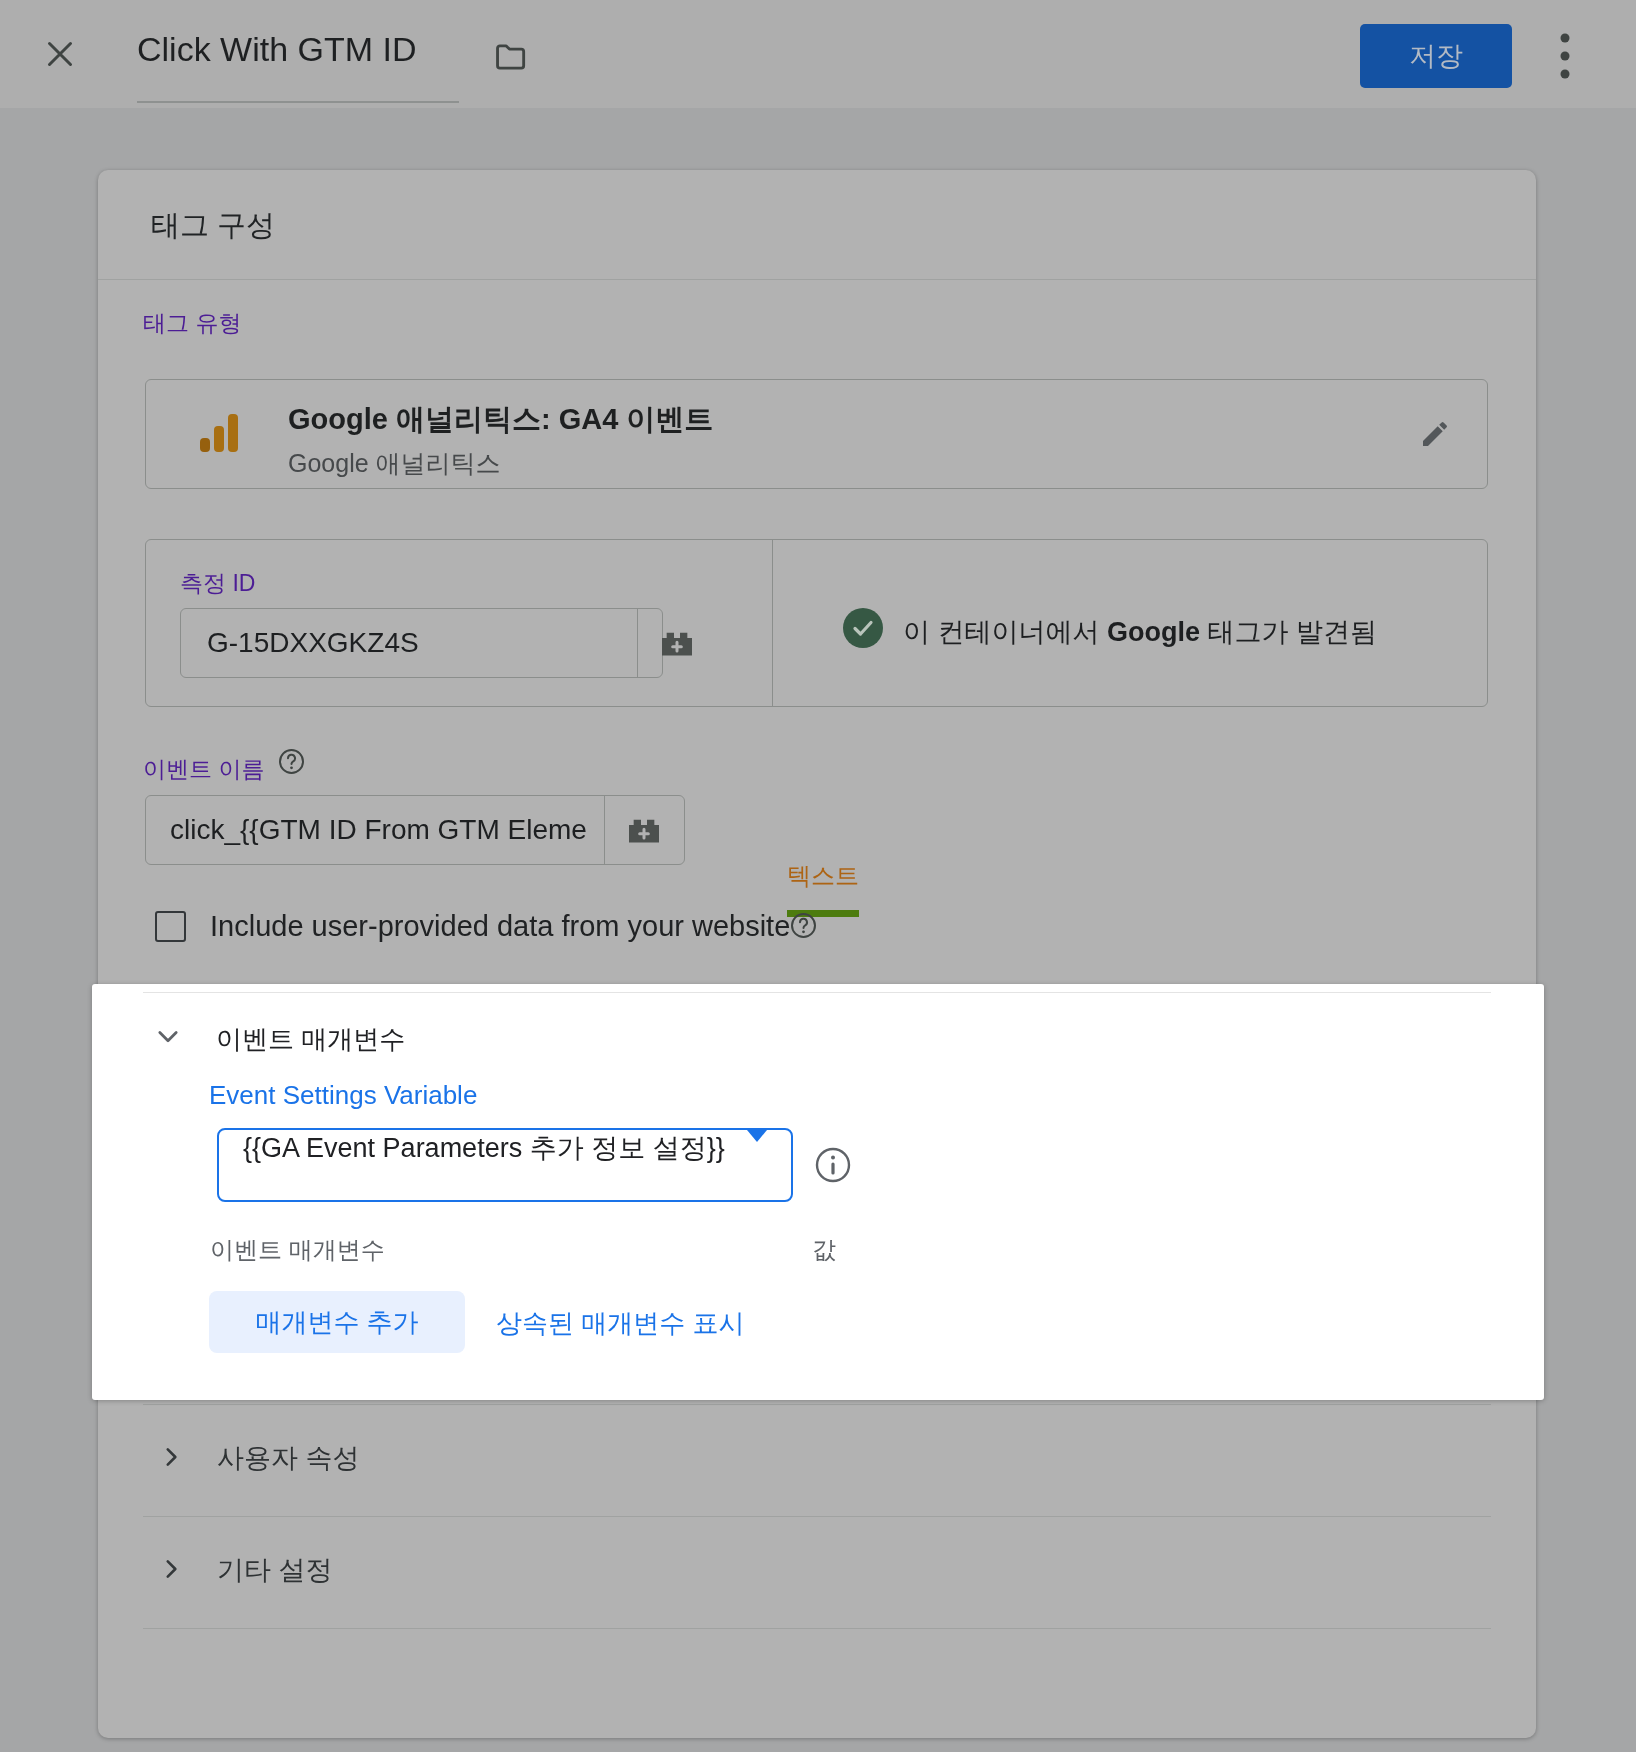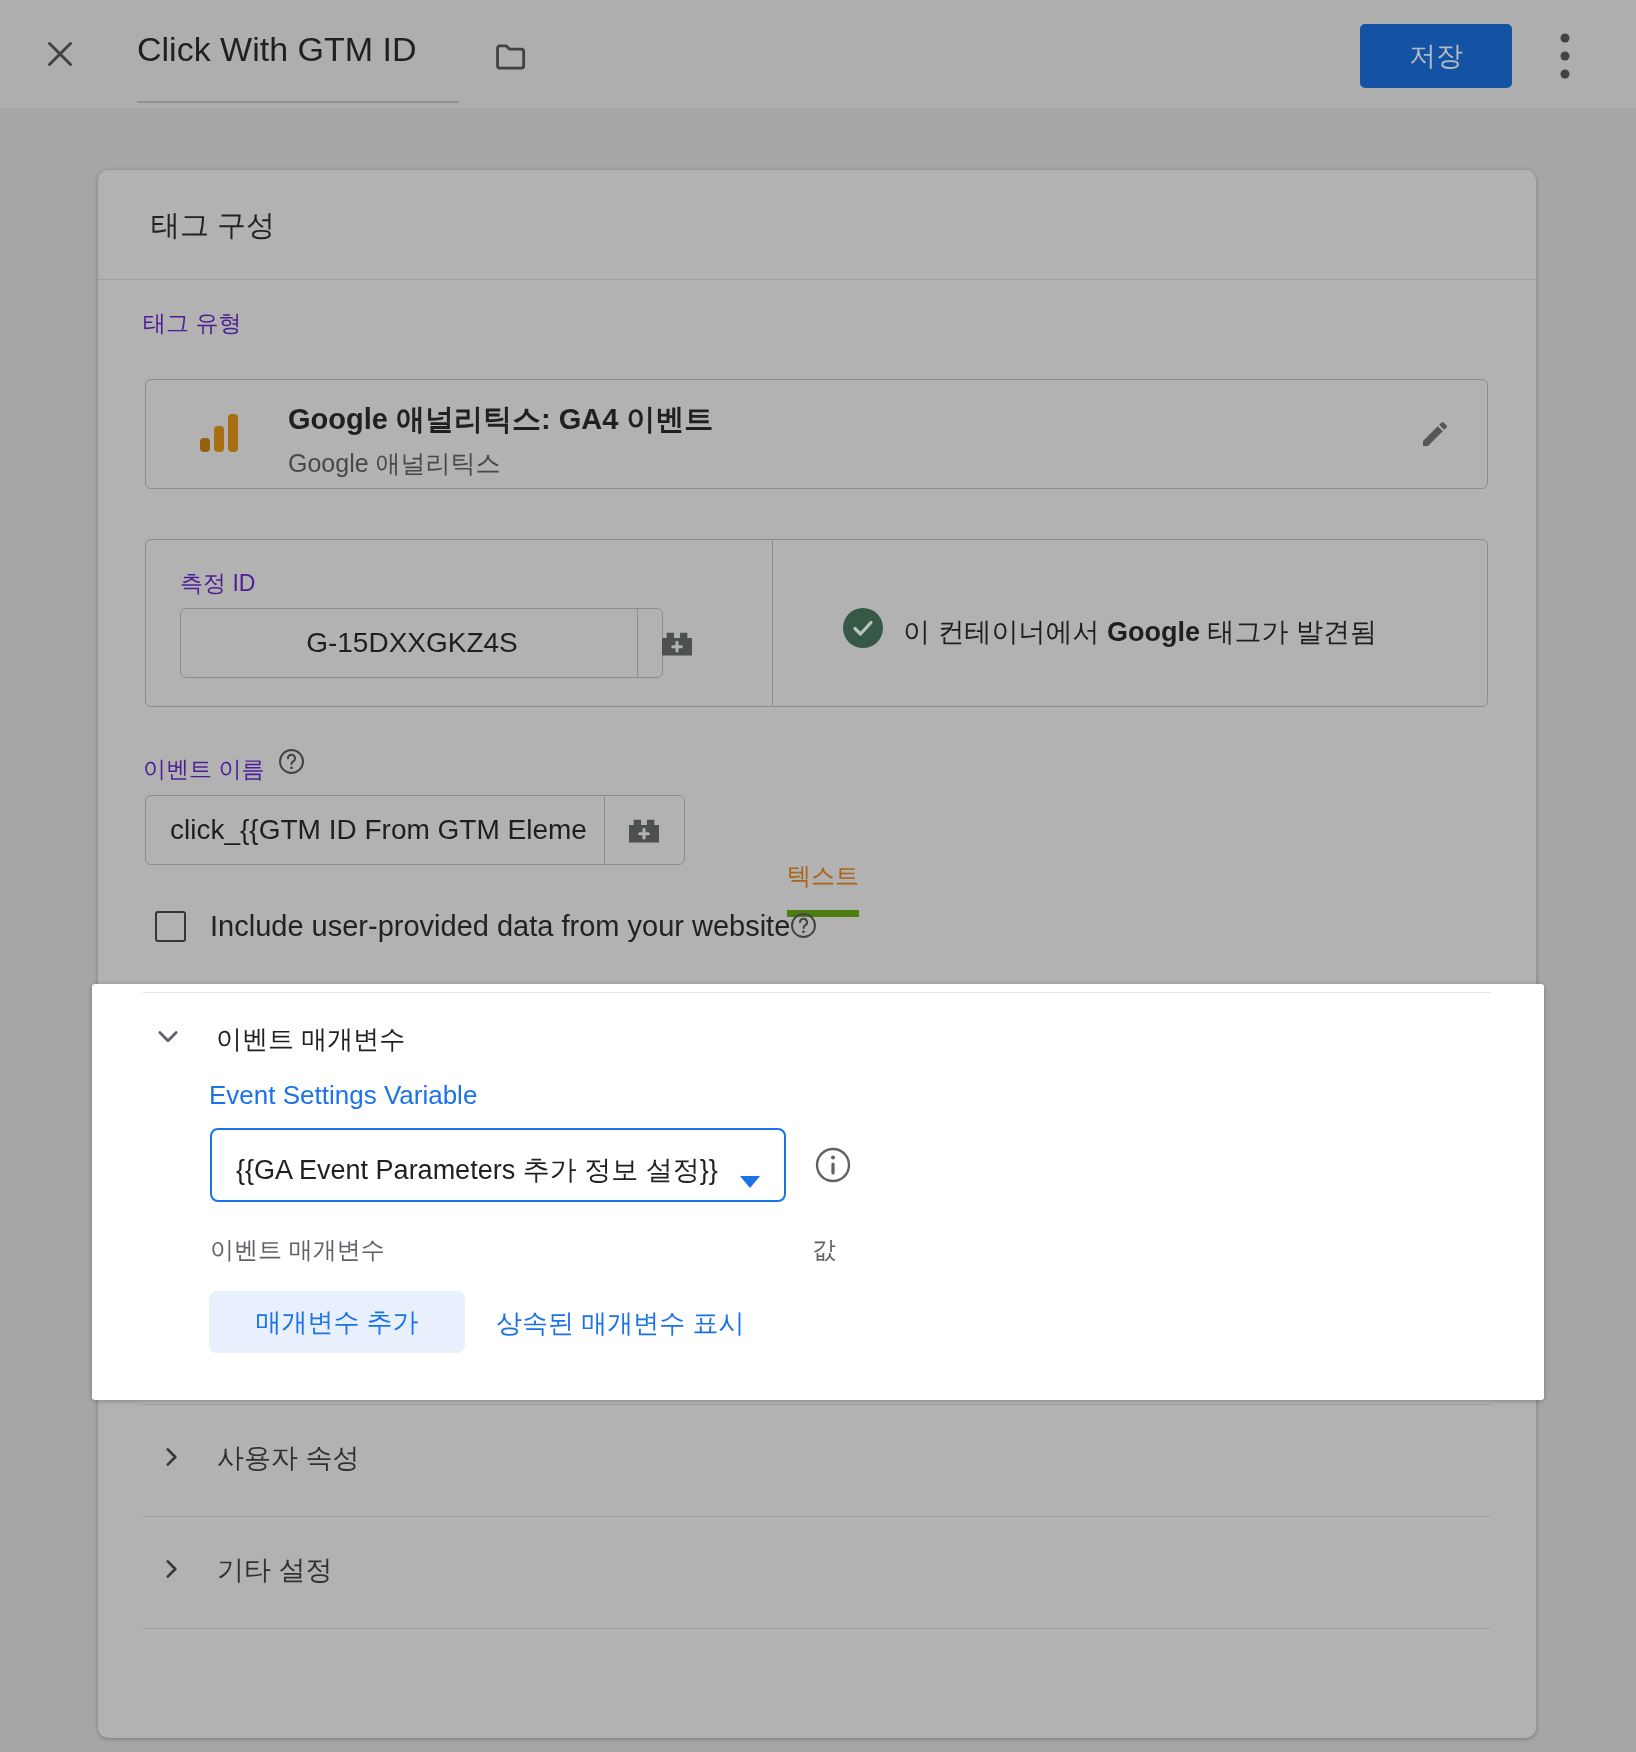--- a/index.html
+++ b/index.html
@@ -45,22 +45,22 @@
   .text-toggle{font-size:24px;color:#ad6414;cursor:pointer;border-bottom:7px solid #4d7c0f;padding-bottom:18px;}
   .checkbox{width:27px;height:27px;border:2.5px solid #33373a;border-radius:3px;background:transparent;cursor:pointer;}
   .include-label{font-size:29px;color:#202224;white-space:nowrap;}
   
   .band{left:92px;top:984px;width:1452px;height:416px;background:#ffffff;
     border-radius:3px;box-shadow:0 1px 5px rgba(0,0,0,.25);}
   .band .hr-light{left:51px;top:8px;width:1348px;height:1px;background:#e4e4e4;position:absolute;}
   .chev{width:28px;height:28px;color:#5f6368;cursor:pointer;}
   .band-header{font-size:26px;color:#202124;white-space:nowrap;}
   .esv-label{font-size:26px;color:#1a73e8;white-space:nowrap;cursor:pointer;}
-  .dropdown{left:118px;top:144px;width:576px;height:74px;border:2px solid #1a73e8;border-radius:8px;
-    box-sizing:border-box;display:flex;align-items:flex-end;padding:12px 24px;cursor:pointer;background:#fff;}
+  .dropdown{left:125px;top:144px;width:576px;height:74px;border:2px solid #1a73e8;border-radius:8px;
+    box-sizing:border-box;display:flex;align-items:flex-start;padding:0 24px;cursor:pointer;background:#fff;}
   .dropdown-value{font-size:27px;color:#202124;white-space:nowrap;flex:1;overflow:hidden;}
   .dd-caret{width:0;height:0;border-left:10px solid transparent;border-right:10px solid transparent;
     border-top:12px solid #1a73e8;margin-left:14px;}
   .info-ic{width:38px;height:38px;color:#5f6368;cursor:pointer;}
   .col-label{font-size:24px;color:#5f6368;white-space:nowrap;}
   .add-param-btn{left:117px;top:307px;width:256px;height:62px;background:#e8f0fe;border:none;border-radius:8px;
     color:#1a73e8;font-size:26px;font-weight:500;font-family:inherit;cursor:pointer;}
   .inherited-link{font-size:26px;color:#1a73e8;white-space:nowrap;cursor:pointer;}
   
   .chev-r{width:26px;height:26px;color:#34383a;cursor:pointer;}
@@ -109,21 +109,21 @@
         <div class="tagtype-sub">Google 애널리틱스</div>
       </div>
       <svg class="abs pencil-ic" style="right:36px;top:38px;" viewBox="0 0 24 24">
         <path d="M3 17.25V21h3.75L17.8 9.94l-3.75-3.75L3 17.25zM20.7 7a1 1 0 0 0 0-1.4L18.4 3.3a1 1 0 0 0-1.4 0l-1.84 1.83 3.75 3.75L20.7 7z" fill="currentColor"></path>
       </svg>
     </div>
 
     <div class="abs outline-box" style="left:47px;top:369px;width:1343px;height:168px;">
       <div class="abs field-label" style="left:34px;top:28px;">측정 ID</div>
 
-      <div class="abs outline-box" style="left:34px;top:68px;width:483px;height:70px;text-align:center;">
+      <div class="abs outline-box" style="left:34px;top:68px;width:483px;height:70px;">
         <div class="abs input-text" style="left:26px;top:0;line-height:68px;width:410px;">G-15DXXGKZ4S</div>
         <div class="seg-divider" style="left:456px;"></div>
         <div class="abs" style="left:476px;top:14px;">
           <svg class="lego-ic" viewBox="0 0 24 24">
             <path d="M3 9 h3 V6 h4 v3 h0 V6 h0 m-7 3 h18 v10 H3 z M14 9 V6 h4 v3" fill="none"></path>
             <path d="M3 9 h2.8 V5.8 h4.4 V9 h3.6 V5.8 h4.4 V9 H21 v10.5 H3 z" fill="currentColor"></path>
             <path d="M12 11.6 v5.2 M9.4 14.2 h5.2" stroke="#b2b2b2" stroke-width="1.8" stroke-linecap="round"></path>
           </svg>
         </div>
       </div>

